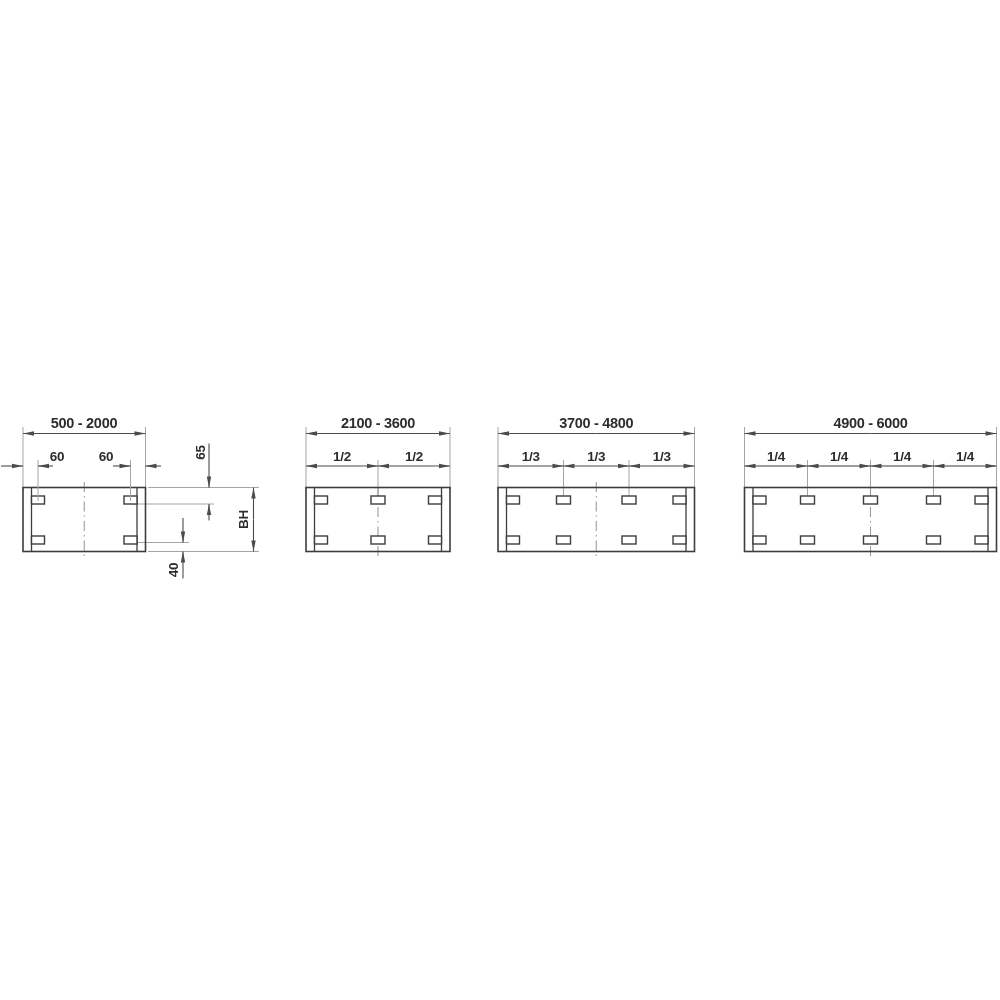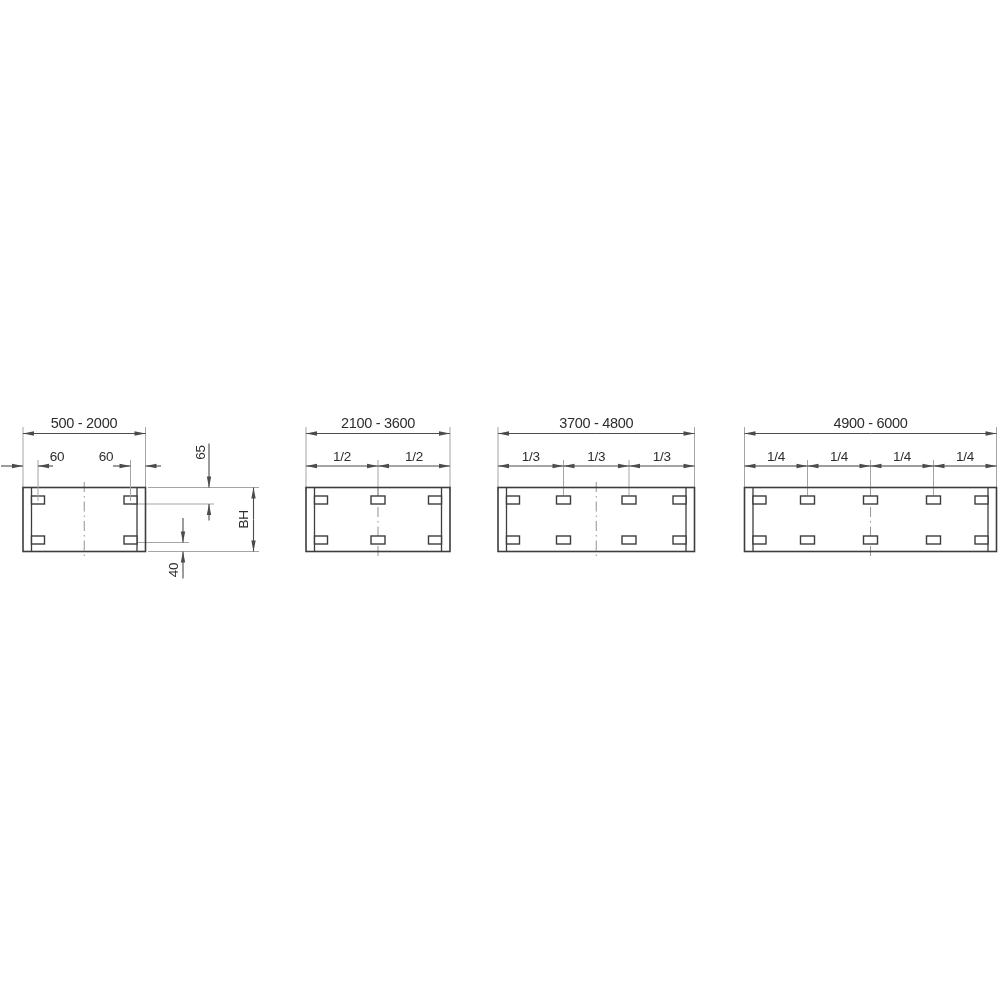--- a/index.html
+++ b/index.html
@@ -1,16 +1,16 @@
 <!DOCTYPE html>
 <html style="--outline: #3d3d3f; --dimension: #4b4b4d; --extension: #a5a5a8; --centerline: #98989b; --text: #2d2d2f; --background: #ffffff;"><head>
 <meta charset="utf-8">
 <style>
   html,body{margin:0;padding:0;background:#ffffff;}
-  #canvas{position:relative;width:1000px;height:1000px;background:var(--background,#fff);overflow:hidden;}
+  #canvas{position:relative;width:1000px;height:1000px;background:var(--background,#fff);overflow:hidden;font-weight:bold;}
   svg{position:absolute;left:0;top:0;}
   .o{stroke:var(--outline,#3d3d3f);stroke-width:1.6;fill:none;}
   .i{stroke:var(--outline,#3d3d3f);stroke-width:1.3;fill:none;}
   .s{stroke:var(--outline,#3d3d3f);stroke-width:1.4;fill:var(--background,#fff);}
   .d{stroke:var(--dimension,#4b4b4d);stroke-width:1.1;fill:none;}
   .e{stroke:var(--extension,#a5a5a8);stroke-width:1;fill:none;}
   .c{stroke:var(--centerline,#98989b);stroke-width:1.05;fill:none;stroke-dasharray:10 4 1.5 4;}
   #ah path{fill:var(--dimension,#4b4b4d);}
   text{fill:var(--text,#2d2d2f);font-family:"Liberation Sans",sans-serif;font-size:14.5px;letter-spacing:-0.3px;text-anchor:middle;}
   text.t2{font-size:13.5px;}

